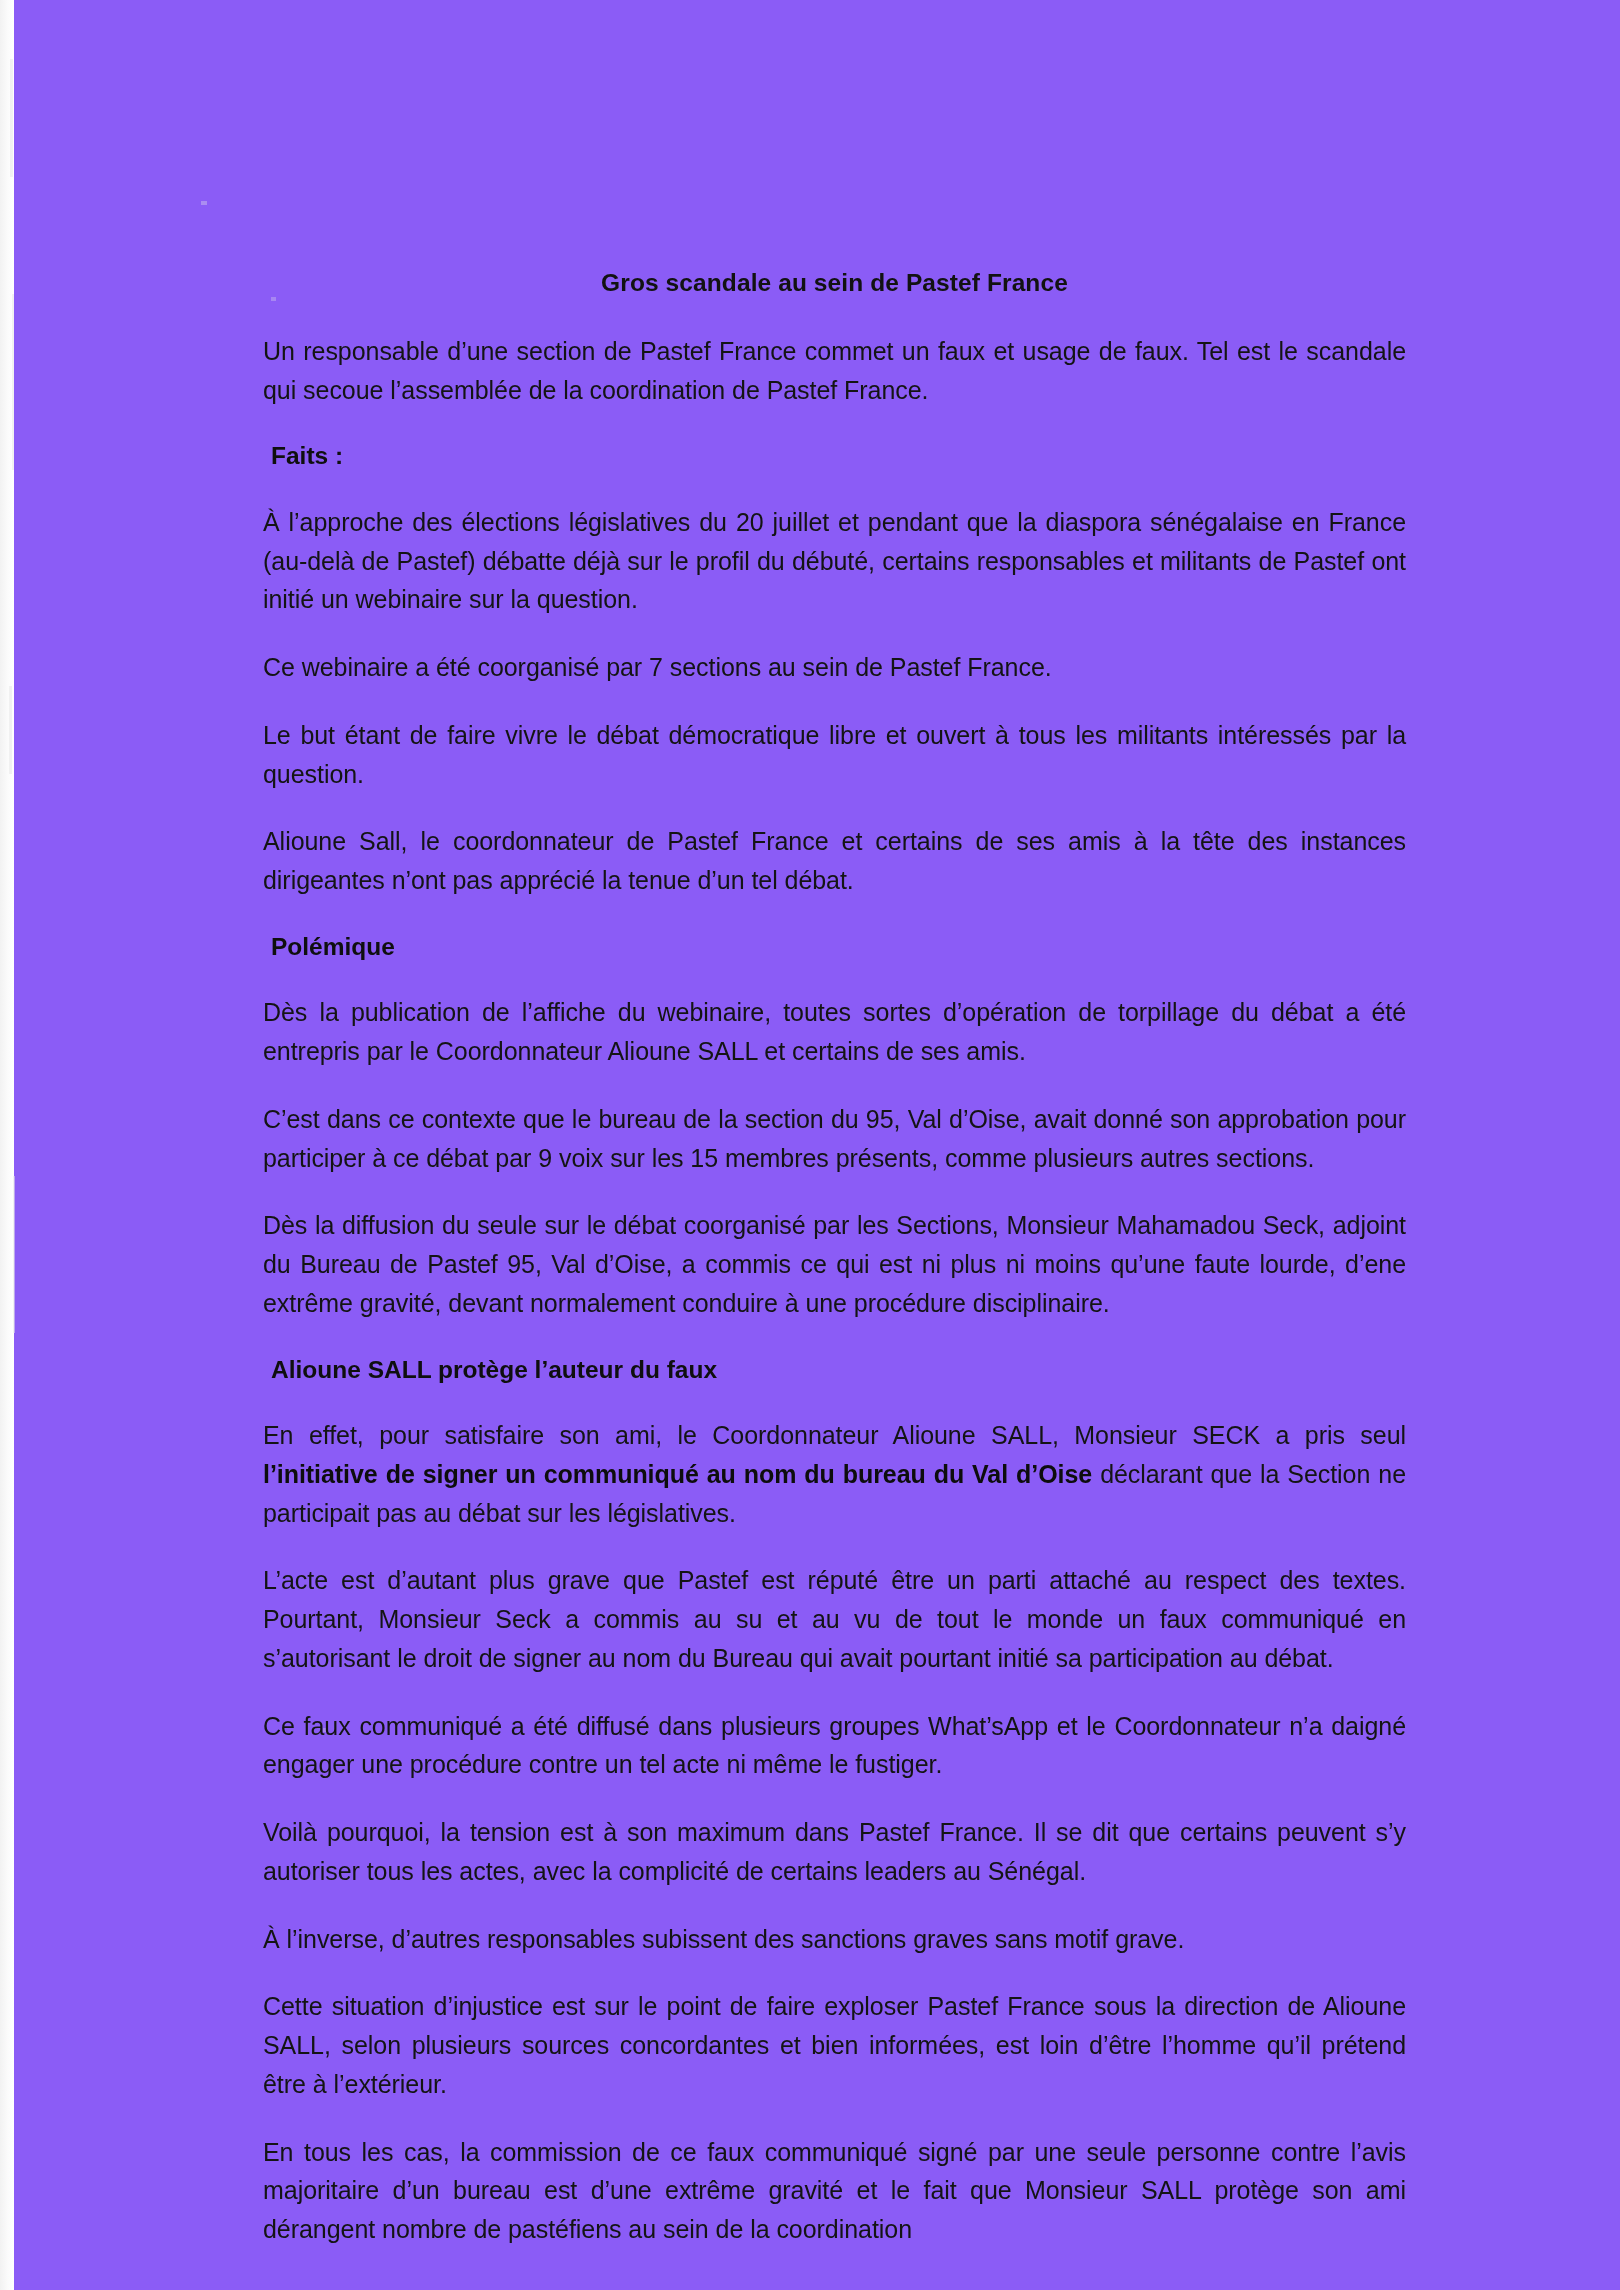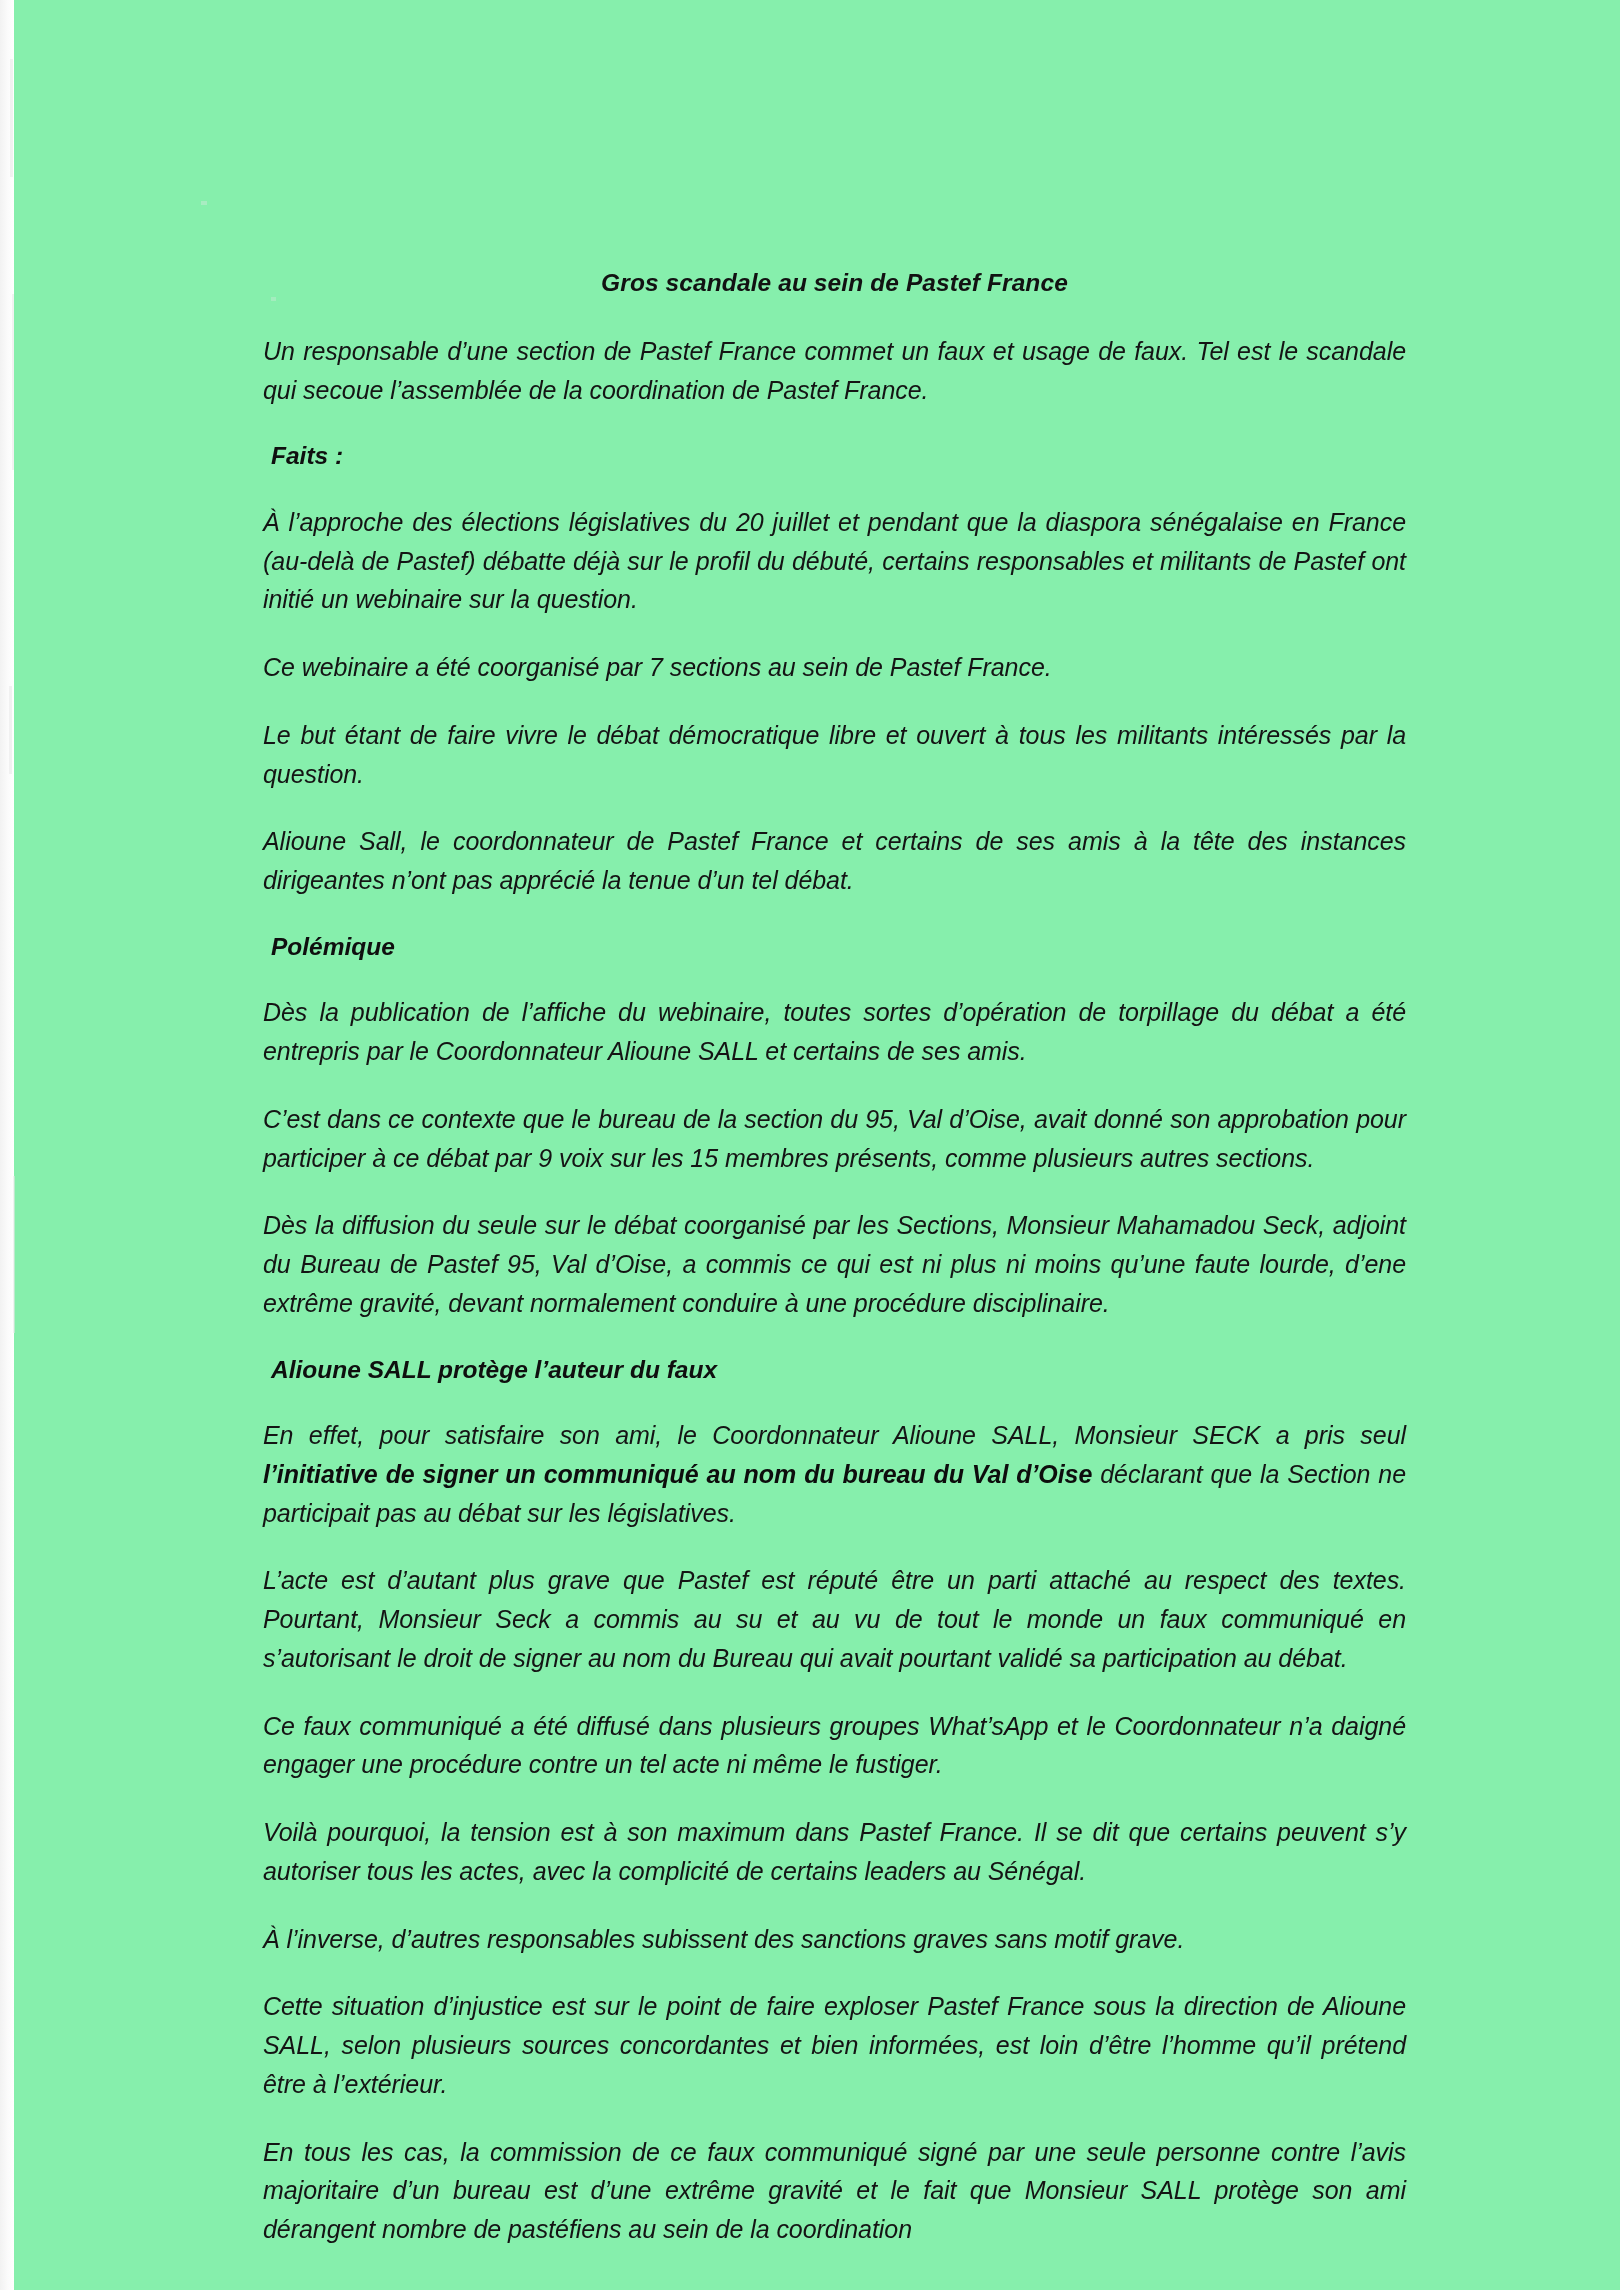--- a/index.html
+++ b/index.html
@@ -7,24 +7,23 @@
     padding: 0;
     background: #ffffff;
   }
   body {
     font-family: "Liberation Sans", sans-serif;
   }
   .page {
     position: relative;
     width: 1620px;
     height: 2291px;
-    background: #86efac;
+    background: #8b5cf6;
     overflow: hidden;
     box-sizing: border-box;
-    font-style: italic;
   }
   
   .scan-speckle {
     position: absolute;
     background: #e8e8e8;
     opacity: 0.55;
     pointer-events: none;
   }
   .scan-edge {
     position: absolute;
@@ -107,21 +106,21 @@
     <p class="para">Dès la publication de l’affiche du webinaire, toutes sortes d’opération de torpillage du débat a été entrepris par le Coordonnateur Alioune SALL et certains de ses amis.</p>
 
     <p class="para">C’est dans ce contexte que le bureau de la section du 95, Val d’Oise, avait donné son approbation pour participer à ce débat par 9 voix sur les 15 membres présents, comme plusieurs autres sections.</p>
 
     <p class="para">Dès la diffusion du seule sur le débat coorganisé par les Sections, Monsieur Mahamadou Seck, adjoint du Bureau de Pastef 95, Val d’Oise, a commis ce qui est ni plus ni moins qu’une faute lourde, d’ene extrême gravité, devant normalement conduire à une procédure disciplinaire.</p>
 
     <h2 class="heading">Alioune SALL protège l’auteur du faux</h2>
 
     <p class="para"><span>En effet, pour satisfaire son ami, le Coordonnateur Alioune SALL, Monsieur SECK a pris seul </span><b>l’initiative de signer un communiqué au nom du bureau du Val d’Oise</b><span> déclarant que la Section ne participait pas au débat sur les législatives.</span></p>
 
-    <p class="para">L’acte est d’autant plus grave que Pastef est réputé être un parti attaché au respect des textes. Pourtant, Monsieur Seck a commis au su et au vu de tout le monde un faux communiqué en s’autorisant le droit de signer au nom du Bureau qui avait pourtant validé sa participation au débat.</p>
+    <p class="para">L’acte est d’autant plus grave que Pastef est réputé être un parti attaché au respect des textes. Pourtant, Monsieur Seck a commis au su et au vu de tout le monde un faux communiqué en s’autorisant le droit de signer au nom du Bureau qui avait pourtant initié sa participation au débat.</p>
 
     <p class="para">Ce faux communiqué a été diffusé dans plusieurs groupes What’sApp et le Coordonnateur n’a daigné engager une procédure contre un tel acte ni même le fustiger.</p>
 
     <p class="para">Voilà pourquoi, la tension est à son maximum dans Pastef France. Il se dit que certains peuvent s’y autoriser tous les actes, avec la complicité de certains leaders au Sénégal.</p>
 
     <p class="para">À l’inverse, d’autres responsables subissent des sanctions graves sans motif grave.</p>
 
     <p class="para">Cette situation d’injustice est sur le point de faire exploser Pastef France sous la direction de Alioune SALL, selon plusieurs sources concordantes et bien informées, est loin d’être l’homme qu’il prétend être à l’extérieur.</p>
 
     <p class="para">En tous les cas, la commission de ce faux communiqué signé par une seule personne contre l’avis majoritaire d’un bureau est d’une extrême gravité et le fait que Monsieur SALL protège son ami dérangent nombre de pastéfiens au sein de la coordination</p>

